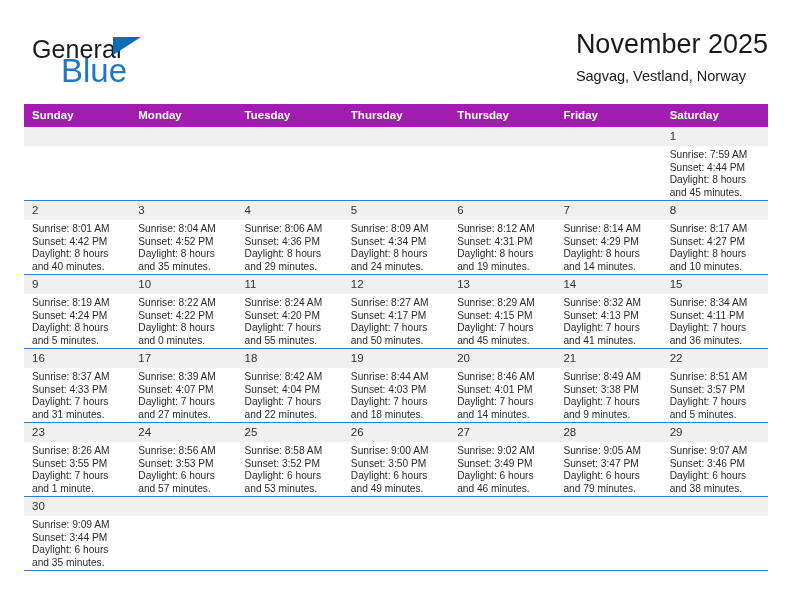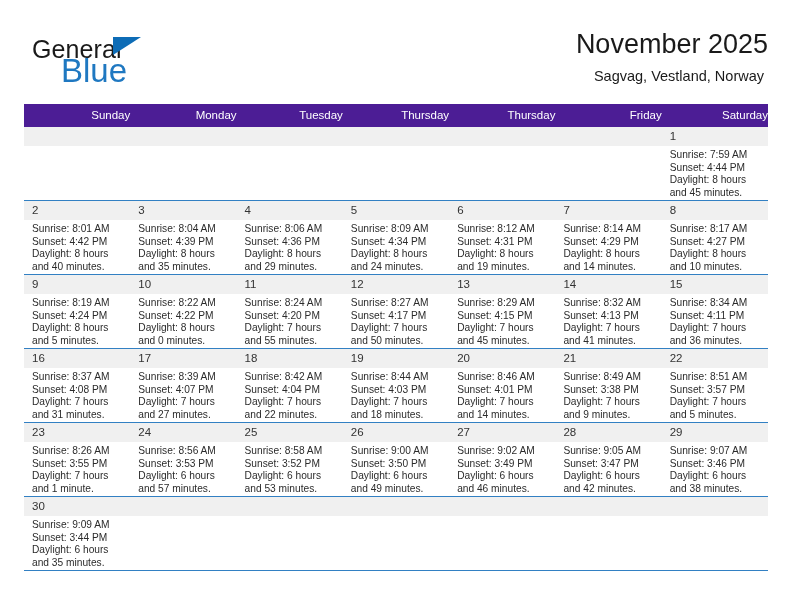--- a/index.html
+++ b/index.html
@@ -61,21 +61,21 @@
     top: 22px;
     font-size: 33px;
     line-height: 26px;
     color: #1f78c1;
     font-family: "Liberation Sans", sans-serif;
   }
   .title-block {
     position: absolute;
     right: 0;
     top: 0;
-    text-align: right;
+    text-align: left;
   }
   .cal-title {
     font-size: 27px;
     line-height: 32px;
     color: #1a1a1a;
     font-weight: normal;
     margin: 0;
     white-space: nowrap;
   }
   .cal-subtitle {
@@ -89,25 +89,25 @@
   
   .calendar {
     position: absolute;
     left: 24px;
     top: 104px;
     width: 744px;
     border-collapse: collapse;
     table-layout: fixed;
   }
   .calendar th {
-    background: #4c1d95;
+    background: #a21caf;
     color: #ffffff;
-    font-weight: normal;
+    font-weight: bold;
     font-size: 11.5px;
-    text-align: right;
+    text-align: left;
     padding: 5px 0 6px 8px;
     height: 12px;
     border: none;
   }
   .calendar td {
     vertical-align: top;
     padding: 0;
     width: 106.28px;
     border-bottom: 1px solid #3280c3;
     background: #ffffff;
@@ -262,21 +262,21 @@
                 <div>Daylight: 8 hours</div>
                 <div>and 40 minutes.</div>
               </div>
             </div>
           </td>
           <td>
             <div class="daycell">
               <div class="daynum-band">3</div>
               <div class="day-lines">
                 <div>Sunrise: 8:04 AM</div>
-                <div>Sunset: 4:39 PM</div>
+                <div>Sunset: 4:52 PM</div>
                 <div>Daylight: 8 hours</div>
                 <div>and 35 minutes.</div>
               </div>
             </div>
           </td>
           <td>
             <div class="daycell">
               <div class="daynum-band">4</div>
               <div class="day-lines">
                 <div>Sunrise: 8:06 AM</div>
@@ -409,21 +409,21 @@
               </div>
             </div>
           </td>
         </tr>
         <tr class="week">
           <td>
             <div class="daycell">
               <div class="daynum-band">16</div>
               <div class="day-lines">
                 <div>Sunrise: 8:37 AM</div>
-                <div>Sunset: 4:08 PM</div>
+                <div>Sunset: 4:33 PM</div>
                 <div>Daylight: 7 hours</div>
                 <div>and 31 minutes.</div>
               </div>
             </div>
           </td>
           <td>
             <div class="daycell">
               <div class="daynum-band">17</div>
               <div class="day-lines">
                 <div>Sunrise: 8:39 AM</div>
@@ -545,21 +545,21 @@
               </div>
             </div>
           </td>
           <td>
             <div class="daycell">
               <div class="daynum-band">28</div>
               <div class="day-lines">
                 <div>Sunrise: 9:05 AM</div>
                 <div>Sunset: 3:47 PM</div>
                 <div>Daylight: 6 hours</div>
-                <div>and 42 minutes.</div>
+                <div>and 79 minutes.</div>
               </div>
             </div>
           </td>
           <td>
             <div class="daycell">
               <div class="daynum-band">29</div>
               <div class="day-lines">
                 <div>Sunrise: 9:07 AM</div>
                 <div>Sunset: 3:46 PM</div>
                 <div>Daylight: 6 hours</div>

